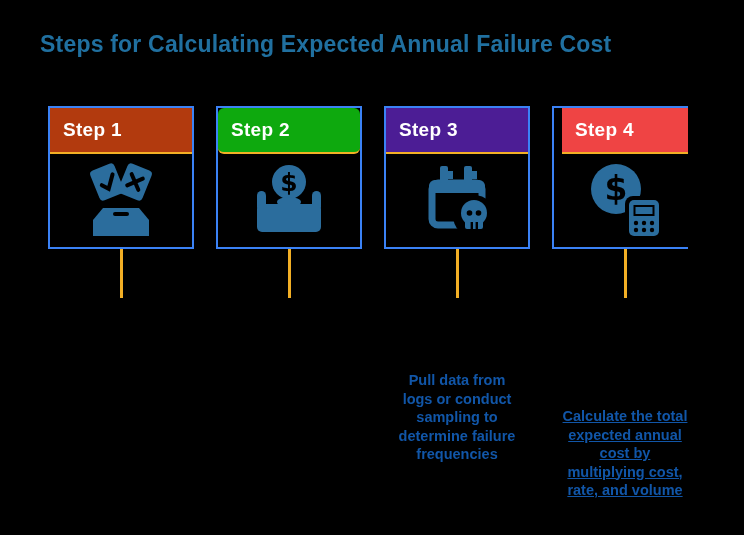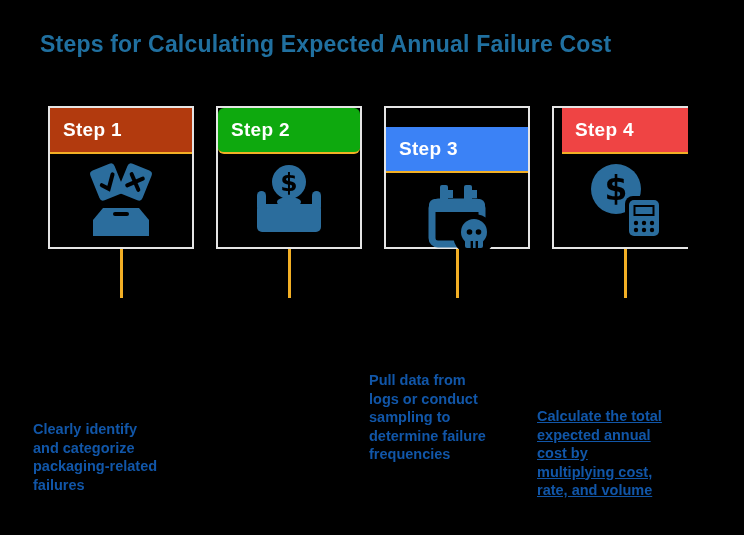--- a/index.html
+++ b/index.html
@@ -20,21 +20,21 @@
     font-weight: bold;
     letter-spacing: 0.2px;
     color: #2070A0;
     white-space: nowrap;
   }
   .step-box {
     position: absolute;
     top: 106px;
     width: 146px;
     height: 143px;
-    border: 2px solid #e5e5e5;
+    border: 2px solid #3b82f6;
     background: #000;
   }
   .col1 { left: 48px; }
   .col2 { left: 216px; }
   .col3 { left: 384px; }
   .col4 { left: 552px; }
   .step-header {
     height: 46px;
     border-bottom: 2px solid #F2AF25;
     display: flex;
@@ -64,21 +64,21 @@
     height: 49px;
     background: #F2AF25;
   }
   .conn1 { left: 120px; }
   .conn2 { left: 288px; }
   .conn3 { left: 456px; }
   .conn4 { left: 624px; }
   .desc {
     position: absolute;
     width: 176px;
-    text-align: left;
+    text-align: center;
     color: #1156A8;
     font-size: 14.5px;
     font-weight: bold;
     line-height: 18.5px;
     white-space: pre-line;
   }
   .desc1 { left: 33px;  top: 420px; }
   .desc2 { left: 201px; top: 396px; }
   .desc3 { left: 369px; top: 371px; }
   .desc4 { left: 537px; top: 407px; text-decoration: underline; }
@@ -121,21 +121,21 @@
         <text x="40" y="33" text-anchor="middle" font-family="DejaVu Sans, sans-serif" font-size="25" font-weight="bold" fill="#000">$</text>
         <ellipse class="icon-fill" cx="40" cy="44" rx="12" ry="5"></ellipse>
         <rect class="icon-fill" x="8" y="33" width="9" height="20" rx="4.5"></rect>
         <rect class="icon-fill" x="63" y="33" width="9" height="20" rx="4.5"></rect>
         <rect class="icon-fill" x="8" y="46" width="64" height="28" rx="5"></rect>
       </svg>
     </div>
   </div>
 
   <div class="step-box col3">
-    <div class="step-header" style="background-color: #3b82f6; margin-top: 19px;">
+    <div class="step-header" style="background-color: #4c1d95;">
       <span class="step-label">Step 3</span>
     </div>
     <div class="icon-area">
       <svg width="80" height="84" viewBox="0 0 80 84">
         <rect class="icon-stroke" x="15" y="25" width="50" height="42" rx="6" stroke-width="7"></rect>
         <path class="icon-fill" d="M12 35 v-7 a6 6 0 0 1 6 -6 h44 a6 6 0 0 1 6 6 v7 z"></path>
         <rect class="icon-fill" x="23" y="8" width="8" height="17" rx="2"></rect>
         <rect class="icon-fill" x="31" y="13" width="5" height="8"></rect>
         <rect class="icon-fill" x="47" y="8" width="8" height="17" rx="2"></rect>
         <rect class="icon-fill" x="55" y="13" width="5" height="8"></rect>
@@ -170,24 +170,20 @@
         <circle class="icon-cut" cx="67" cy="72" r="2.2"></circle>
       </svg>
     </div>
   </div>
 
   <div class="connector conn1"></div>
   <div class="connector conn2"></div>
   <div class="connector conn3"></div>
   <div class="connector conn4"></div>
 
-  <div class="desc desc1">Clearly identify
-and categorize
-packaging-related
-failures</div>
   <div class="desc desc3">Pull data from
 logs or conduct
 sampling to
 determine failure
 frequencies</div>
   <div class="desc desc4">Calculate the total
 expected annual
 cost by
 multiplying cost,
 rate, and volume</div>

